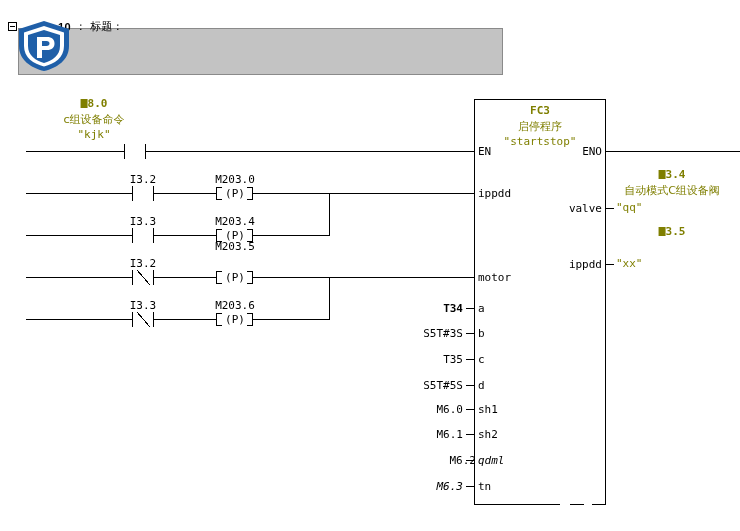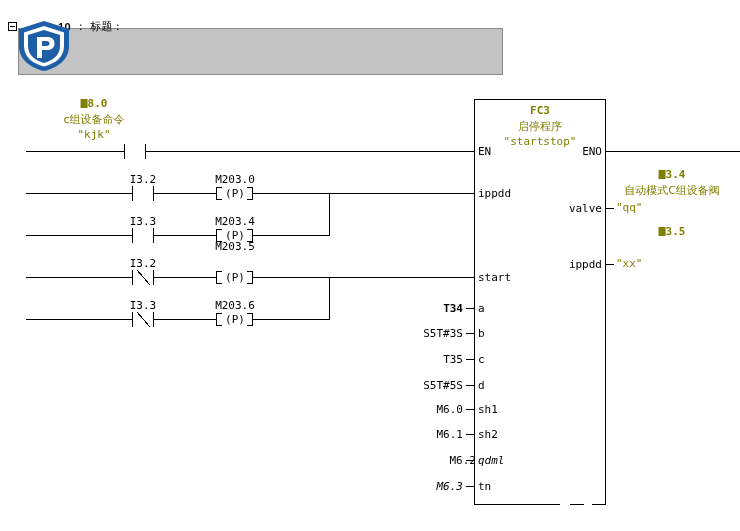--- a/index.html
+++ b/index.html
@@ -266,21 +266,21 @@
   <div class="lad-text ctr" style="left:235px; top:313px;">(P)</div>
 
   <div class="lad-text ctr blk-addr" style="left:540px; top:104px;">FC3</div>
   <div class="lad-text cn ctr" style="left:540px; top:119px;">启停程序</div>
   <div class="lad-text sym ctr" style="left:540px; top:135px;">"startstop"</div>
 
   <div class="lad-text" style="left:478px; top:145px;">EN</div>
   <div class="lad-text rgt" style="left:602px; top:145px;">ENO</div>
 
   <div class="lad-text" style="left:478px; top:187px;">ippdd</div>
-  <div class="lad-text" style="left:478px; top:271px;">start</div>
+  <div class="lad-text" style="left:478px; top:271px;">motor</div>
   <div class="lad-text" style="left:478px; top:302px;">a</div>
   <div class="lad-text" style="left:478px; top:327px;">b</div>
   <div class="lad-text" style="left:478px; top:353px;">c</div>
   <div class="lad-text" style="left:478px; top:379px;">d</div>
   <div class="lad-text" style="left:478px; top:403px;">sh1</div>
   <div class="lad-text" style="left:478px; top:428px;">sh2</div>
   <div class="lad-text" style="left:478px; top:454px;font-style:italic;">qdml</div>
   <div class="lad-text" style="left:478px; top:480px;">tn</div>
 
   <div class="lad-text rgt" style="left:463px; top:302px;font-weight:bold;">T34</div>

